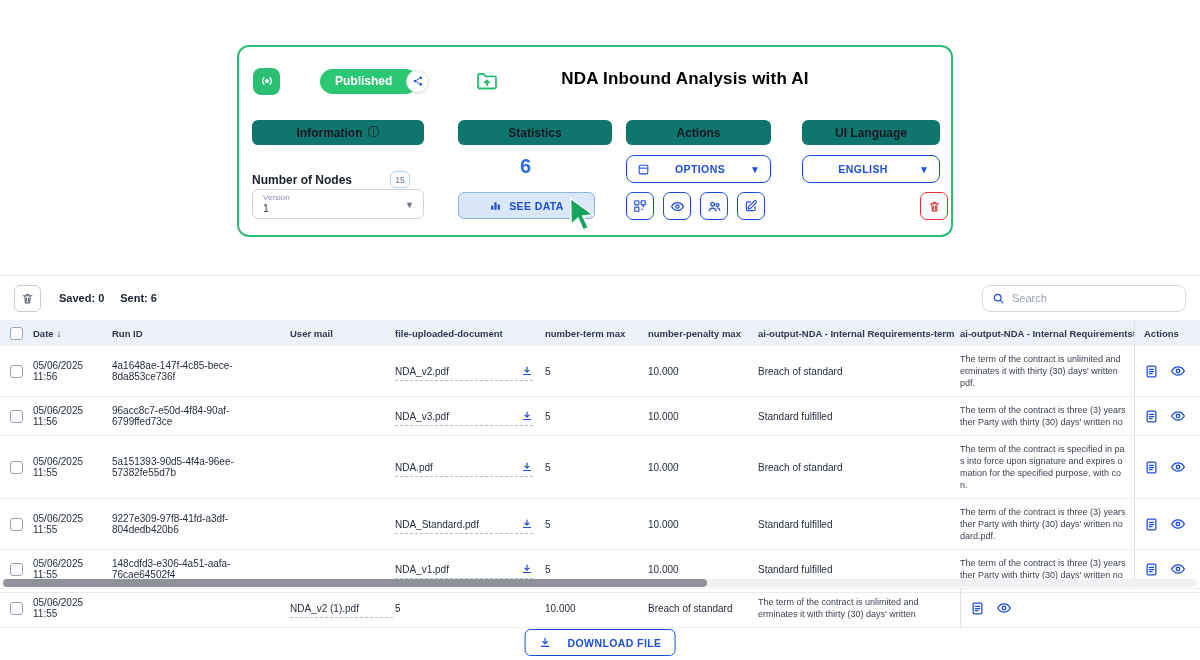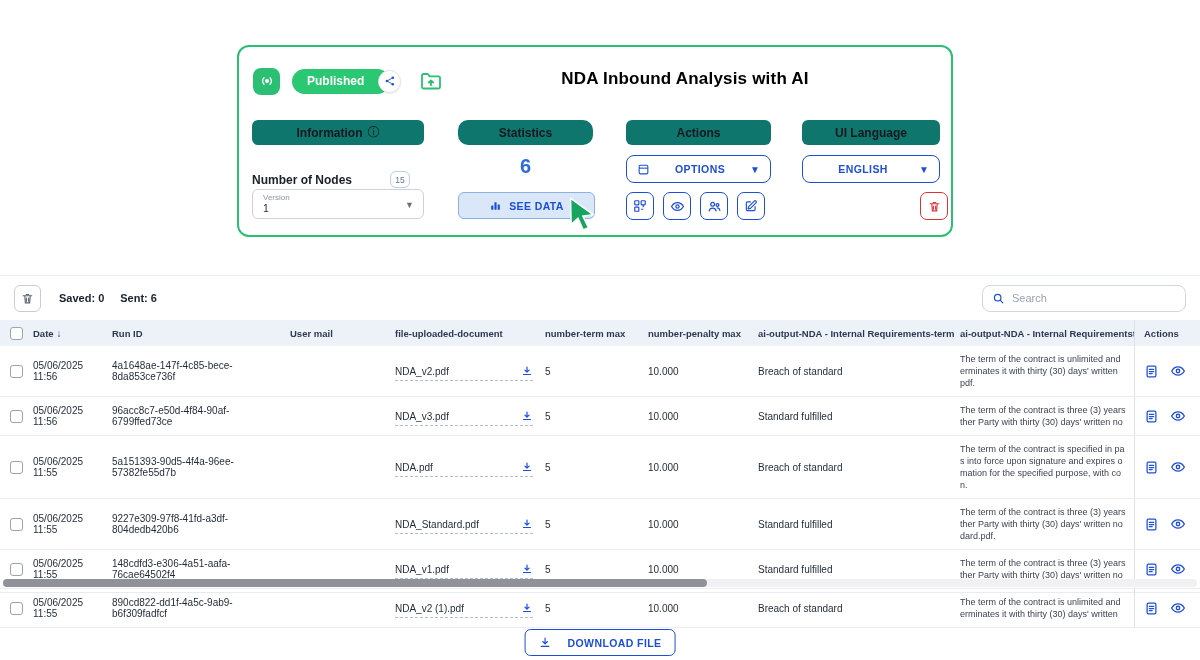--- a/index.html
+++ b/index.html
@@ -2,33 +2,33 @@
 <html><head>
 <meta charset="utf-8">
 <style>
   * { box-sizing: border-box; margin: 0; padding: 0; }
   html,body { width:1200px; height:660px; background:#fff; font-family:"Liberation Sans", sans-serif; overflow:hidden; }
   .stage { position:relative; width:1200px; height:660px; background:#fff; }
 
   
   .card { position:absolute; left:237px; top:45px; width:716px; height:192px;
           border:2px solid #2abf72; border-radius:12px; background:#fff; }
-  .card-top { position:absolute; left:14px; top:20px; right:14px; height:28px; display:flex; align-items:center; }
+  .card-top { position:absolute; left:14px; top:20px; right:14px; height:28px; display:flex; align-items:center;gap:28px; }
   .app-badge { width:27px; height:27px; border-radius:8px; background:#2abf72; display:flex; align-items:center; justify-content:center; flex:0 0 auto; }
   .pill { position:relative; margin-left:12px; height:25px; background:#2bc873; border-radius:14px;
           color:#fff; font-size:12px; font-weight:bold; display:flex; align-items:center; padding:0 26px 0 15px; }
   .share-badge { position:absolute; right:-11px; top:1px; width:23px; height:23px; background:#fff; border:1px solid #dfe3ea;
           border-radius:50%; display:flex; align-items:center; justify-content:center; box-shadow:0 1px 2px rgba(0,0,0,.08); }
   .folder-btn { margin-left:28px; width:26px; height:26px; display:flex; align-items:center; justify-content:center; }
   .card-title { position:absolute; left:180px; right:0; top:22px; text-align:center; font-size:17px; font-weight:bold; color:#000000; letter-spacing:.2px; }
 
   .sec-h { position:absolute; top:73px; height:25px; background:#0f766e; border-radius:6px;
            display:flex; align-items:center; justify-content:center; font-size:12px; font-weight:bold; color:#14181f; gap:5px; }
   .sec-info  { left:13px;  width:172px; }
-  .sec-stats { left:219px; width:135px;border-radius:10px; }
+  .sec-stats { left:219px; width:154px; }
   .sec-act   { left:387px; width:145px; }
   .sec-lang  { left:563px; width:138px; }
   .info-i { font-size:12px; font-weight:normal; color:#14181f; }
 
   .nodes-row { position:absolute; left:13px; top:124px; width:158px; display:flex; align-items:center; justify-content:space-between; }
   .nodes-label { font-size:12px; font-weight:bold; color:#1a212b; }
   .nodes-badge { min-width:20px; height:17px; border:1px solid #b9cdf0; border-radius:6px; font-size:8.5px; color:#64748b;
                  display:flex; align-items:center; justify-content:center; padding:0 3px; background:#fff; }
   .version-box { position:absolute; left:13px; top:142px; width:172px; height:30px; border:1px solid #cdd3dc; border-radius:6px;
                  background:#fff; padding:3px 10px 0 10px; }
@@ -453,21 +453,20 @@
                 <path d="M2.5 12S6 5.8 12 5.8 21.5 12 21.5 12 18 18.2 12 18.2 2.5 12 2.5 12z"></path>
                 <circle cx="12" cy="12" r="2.6"></circle>
               </svg>
       </span>
     </div>
   </div>
 
   <div class="grid-row data-row">
     <div><span class="chk" style="display:inline-block;vertical-align:middle;"></span></div>
     <div>05/06/2025 11:55</div>
-    <div>890cd822-dd1f-4a5c-9ab9-b6f309fadfcf</div>
     <div></div>
     <div>
       <div class="cell-file">
         <span>NDA_v2 (1).pdf</span>
         <span class="act-ic">
           <svg viewBox="0 0 24 24" width="12" height="12" fill="none" stroke="#1d4ed8" stroke-width="2.4" stroke-linecap="round" stroke-linejoin="round">
                   <path d="M12 4v10M7.8 10.2 12 14.4l4.2-4.2M5 19h14"></path>
                 </svg>
         </span>
       </div>

